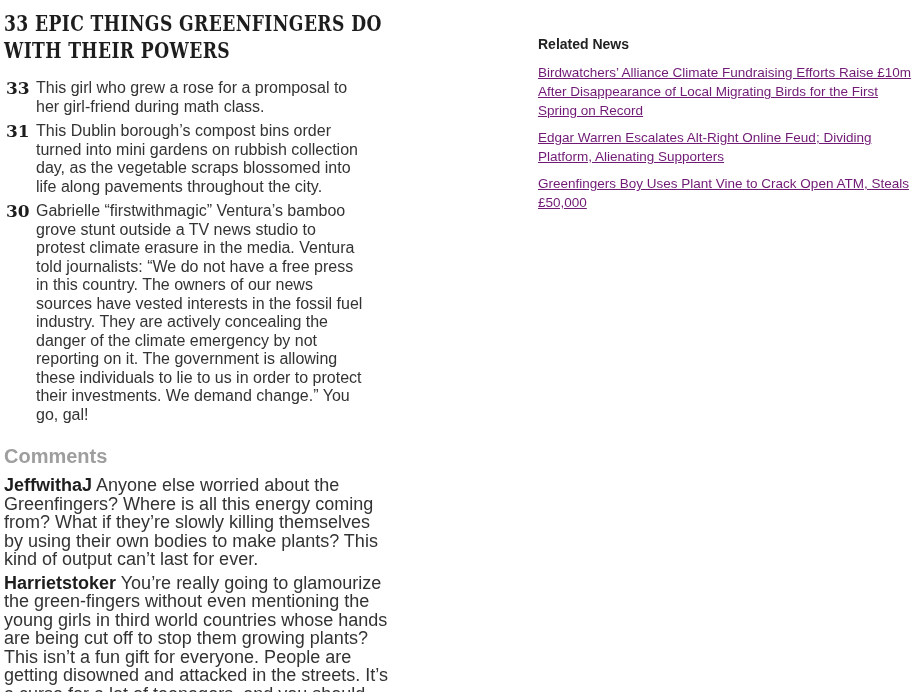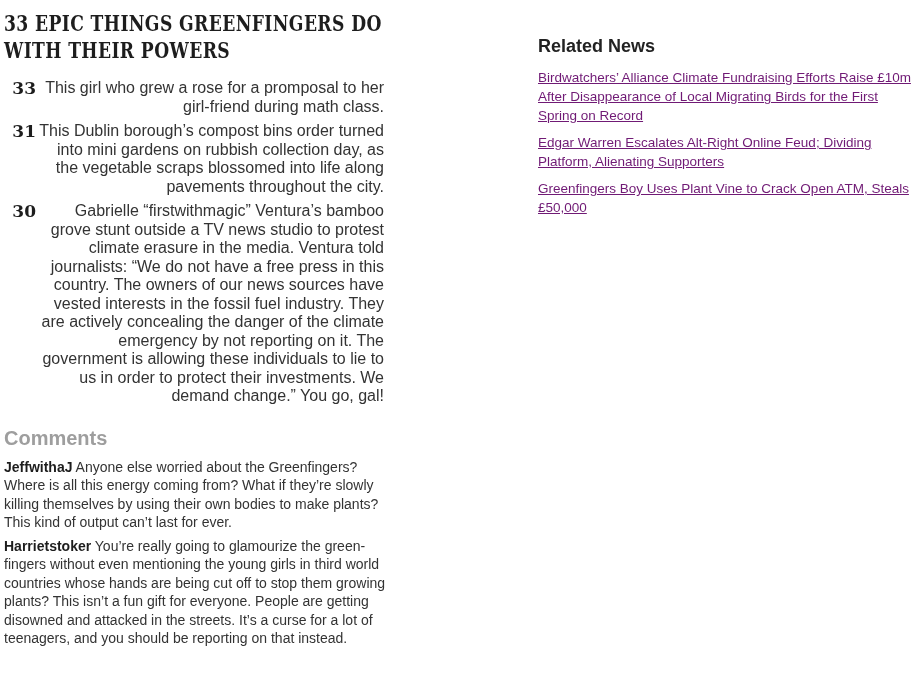--- a/index.html
+++ b/index.html
@@ -25,21 +25,21 @@
     font-size: 22px;
     line-height: 27px;
     color: #1d1d1d;
     margin: 4px 0 15px 0;
     width: 500px;
     transform: scaleX(0.78);
     transform-origin: top left;
     letter-spacing: 0.5px;
   }
   .epic-list { list-style: none; margin: 0; padding: 0; }
-  .epic-list li { display: flex; margin: 0 0 6px 0; text-align: right; }
+  .epic-list li { display: flex; margin: 0 16px 6px 0; }
   .item-num {
     flex: none;
     width: 32px;
     padding-left: 2px;
     font-family: "DejaVu Serif", serif;
     font-weight: bold;
     font-size: 17px;
     line-height: 18.5px;
     color: #1d1d1d;
   }
@@ -52,35 +52,35 @@
 
   .comments-heading {
     margin: 21px 0 8px 0;
     font-size: 20px;
     font-weight: bold;
     color: #9e9e9e;
   }
   .comment {
     margin: 0 0 5px 0;
     width: 384px;
-    font-size: 14px;
+    font-size: 18px;
     line-height: 18.5px;
     color: #333333;
   }
   .comment b { color: #1d1d1d; }
 
   
   .sidebar {
     position: absolute;
     left: 538px; top: 36px;
     width: 374px;
   }
   .sidebar-heading {
     margin: 0 0 11px 0;
-    font-size: 18px;
+    font-size: 14px;
     font-weight: bold;
     color: #222222;
   }
   .news-link {
     display: block;
     font-size: 13.5px;
     line-height: 19px;
     color: #701a75;
     text-decoration: underline;
     margin: 0 0 8px 0;

